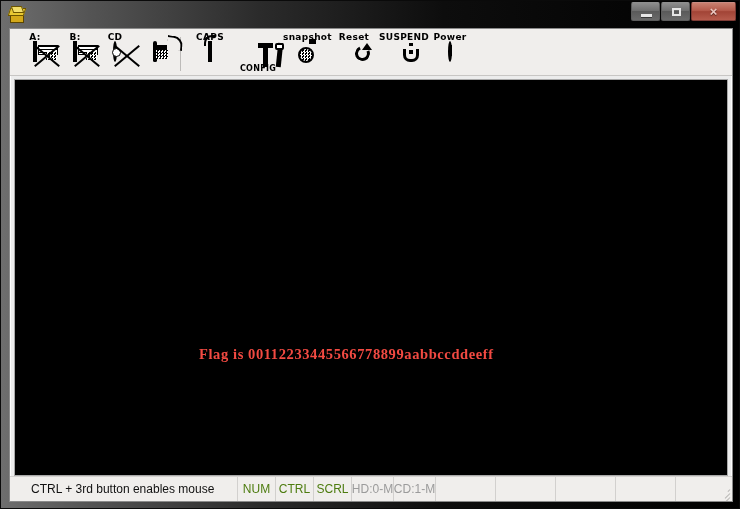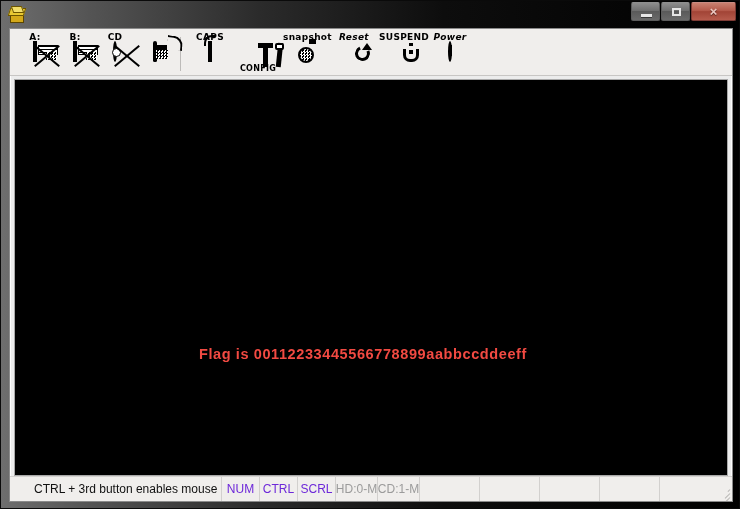--- a/index.html
+++ b/index.html
@@ -154,21 +154,21 @@
     position: absolute;
     top: 1px; left: 0; right: 0;
     text-align: center;
     font-size: 9px;
     color: #000;
     font-family: "DejaVu Sans", sans-serif;
     line-height: 10px;
     letter-spacing: .3px;
     white-space: nowrap;
   }
-  .tb-label.italic { font-style: italic; font-weight: bold; }
+  .tb-label.italic { font-weight: bold; }
   .tb-label.bold { font-weight: bold; }
   .tb-label.under { top: 33px; font-size: 8px; font-weight: bold; }
   .tb-art {
     position: absolute;
     left: 50%;
     transform: translateX(-50%);
     top: 12px;
   }
   .sep {
     width: 1px;
@@ -466,21 +466,21 @@
     background: #000;
     border: 1px solid #a9a9a9;
     box-sizing: border-box;
     overflow: hidden;
   }
   .vga-text {
     position: absolute;
     left: 184px;
     top: 266px;
     color: #f24a42;
-    font-family: Liberation Sans, sans-serif;
+    font-family: Liberation Serif, serif;
     font-size: 14.5px;
     letter-spacing: .6px;
     white-space: pre;
     font-weight: bold;
   }
 
   
   .statusbar {
     position: absolute;
     left: 0;
@@ -497,24 +497,24 @@
   .sb-cell {
     display: flex;
     align-items: center;
     justify-content: center;
     border-right: 1px solid #d2d0ce;
     box-sizing: border-box;
     white-space: nowrap;
     overflow: hidden;
     padding: 0 4px;
   }
-  .sb-cell.left { justify-content: flex-start; padding-left: 24px; }
+  .sb-cell.left { justify-content: flex-start; padding-left: 5px; margin-left: 16px; }
   .sb-msg { width: 212px; }
   .sb-ips { width: 92px; }
-  .sb-led { width: 38px; color: #6d28d9; }
+  .sb-led { width: 38px; color: #4d7c0f; }
   .sb-drive { width: 42px; color: #9b9b9b; }
   .sb-blank { width: 60px; }
   .sb-flex { flex: 1 1 auto; border-right: none; }
 
   .grip {
     position: absolute;
     right: 2px; bottom: 1px;
     width: 14px; height: 14px;
     pointer-events: none;
   }

